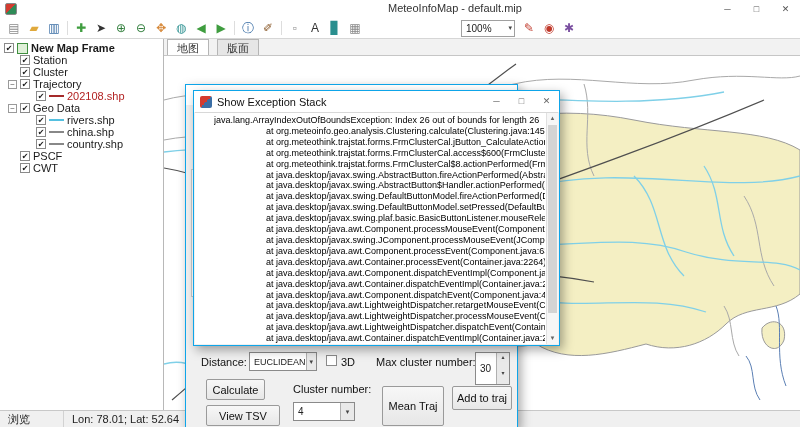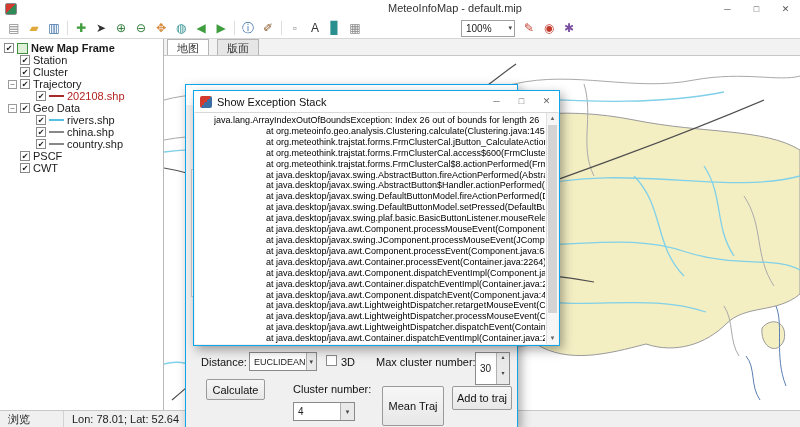--- a/index.html
+++ b/index.html
@@ -268,20 +268,21 @@
     </div>
 
     <div class="btn" style="left:20px;top:294px;width:59px;height:21px">Calculate</div>
     <span class="dlabel" style="left:107px;top:298px">Cluster number:</span>
     <div class="combo" style="left:107px;top:317px;width:62px;height:19px">
       <span>4</span>
       <span class="arrow-box">▾</span>
     </div>
     <div class="btn" style="left:196px;top:301px;width:62px;height:40px">Mean Traj</div>
     <div class="btn" style="left:266px;top:301px;width:60px;height:24px">Add to traj</div>
+    <div class="btn" style="left:20px;top:320px;width:74px;height:21px">View TSV</div>
   </div>
 
   <div class="dialog" id="exception-dialog">
     <div class="titlebar">
       <span class="dlg-icon"></span>
       <span class="dlg-title">Show Exception Stack</span>
       <span class="dlg-controls">
         <span class="dlg-btn">─</span>
         <span class="dlg-btn">□</span>
         <span class="dlg-btn">✕</span>

